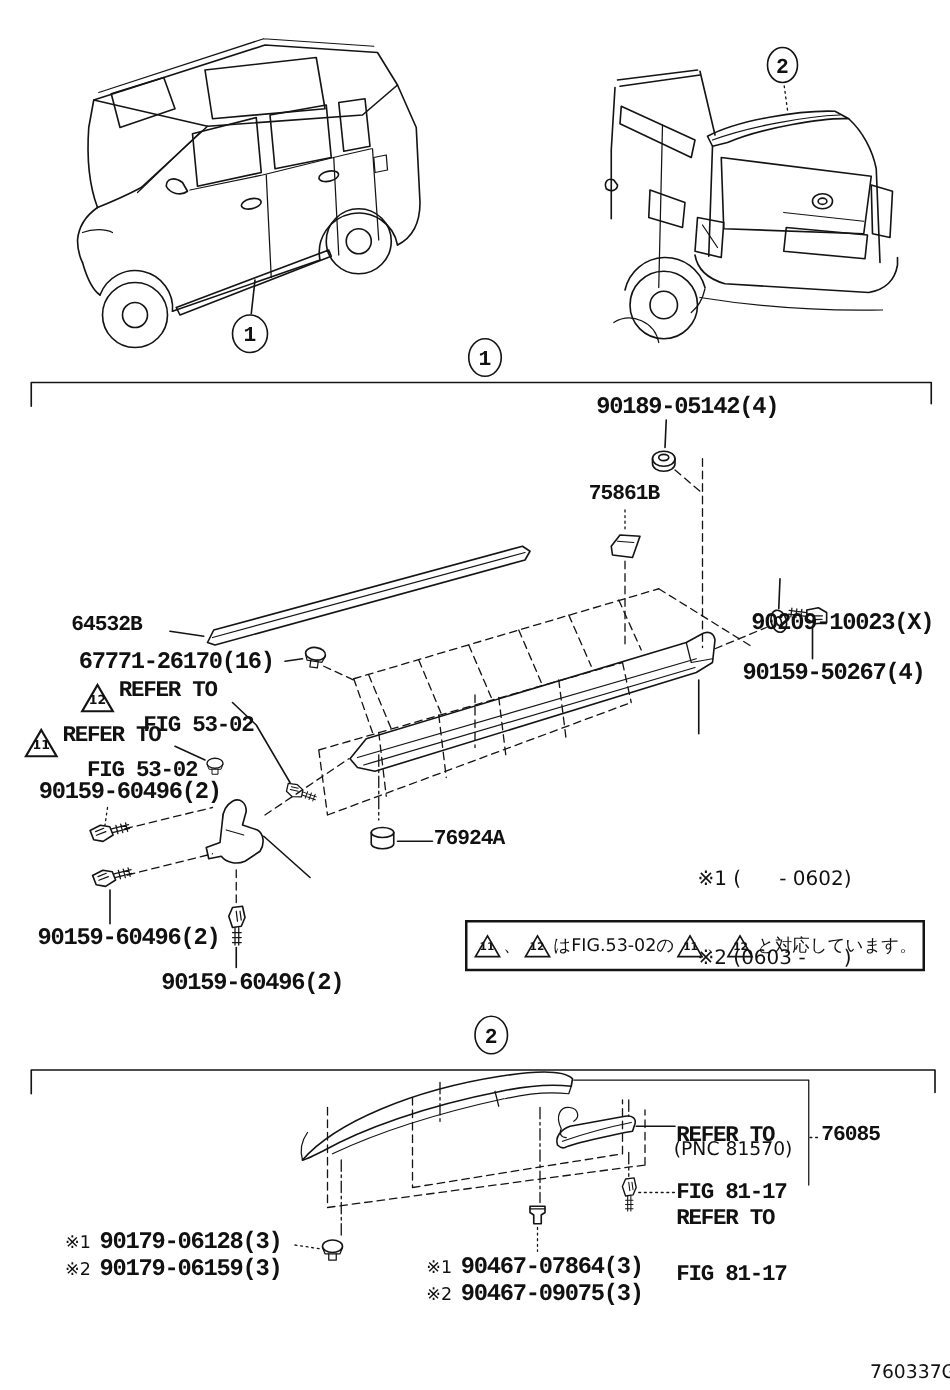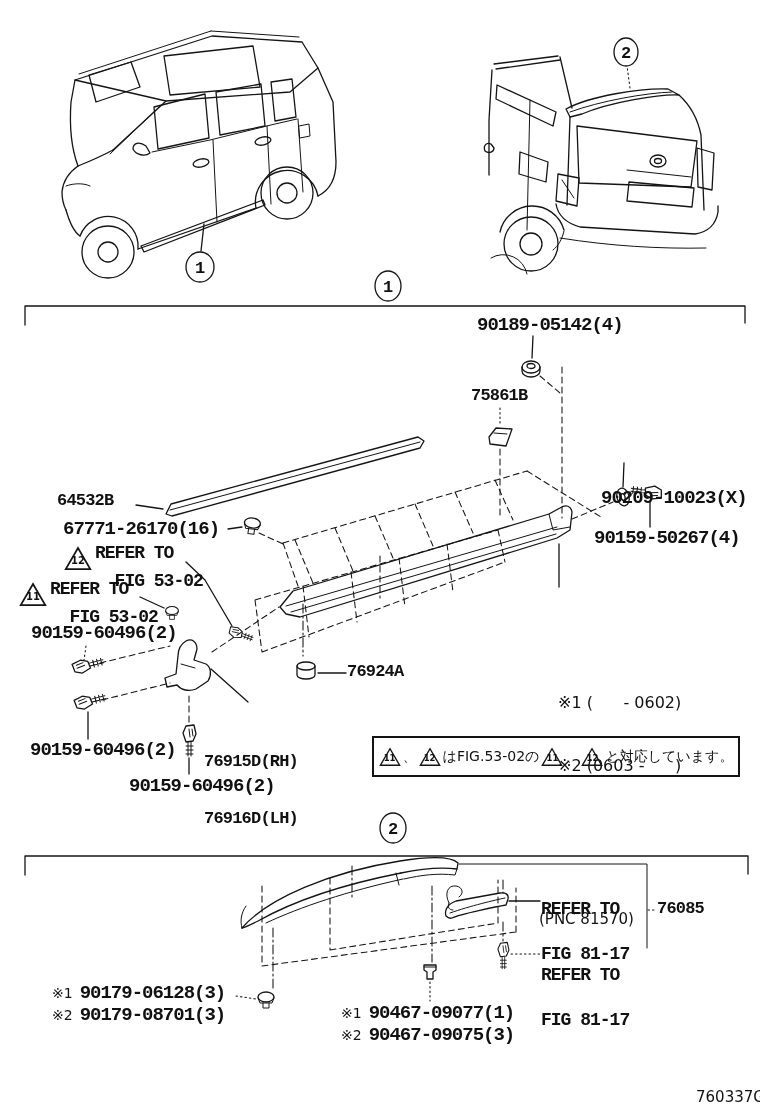--- a/index.html
+++ b/index.html
@@ -271,24 +271,20 @@
 <div class="lbl" style="left:31px;top:623px;">90159-60496(2)</div>
 
 
 <div class="lbl light two-line" style="left:558px;top:650px;line-height:21px;">
   <div>※1 (      - 0602)</div>
   <div>※2 (0603 -      )</div>
 </div>
 
 <div class="lbl big" style="left:347px;top:662px;">76924A</div>
 
-<div class="lbl big two-line" style="left:204px;top:714px;">
-  <div>76915D(RH)</div>
-  <div>76916D(LH)</div>
-</div>
 
 <div class="lbl" style="left:30px;top:740px;">90159-60496(2)</div>
 <div class="lbl" style="left:129px;top:776px;">90159-60496(2)</div>
 
 <div class="note-box">
   <span class="tri">
     <svg viewBox="0 0 24 21">
           <polygon points="12,1.5 22.5,19.5 1.5,19.5"></polygon>
         </svg>
     <span class="tri-n">11</span>
@@ -327,25 +323,25 @@
   <div>REFER TO</div>
   <div>FIG 81-17</div>
 </div>
 
 <div class="star-row" style="left:52px;top:982px;">
   <span class="star">※1</span>
   <span class="num">90179-06128(3)</span>
 </div>
 <div class="star-row" style="left:52px;top:1004px;">
   <span class="star">※2</span>
-  <span class="num">90179-08701(3)</span>
+  <span class="num">90179-06159(3)</span>
 </div>
 <div class="star-row" style="left:341px;top:1002px;">
   <span class="star">※1</span>
-  <span class="num">90467-09077(1)</span>
+  <span class="num">90467-07864(3)</span>
 </div>
 <div class="star-row" style="left:341px;top:1024px;">
   <span class="star">※2</span>
   <span class="num">90467-09075(3)</span>
 </div>
 
 <div class="lbl light" style="left:696px;top:1089px;font-size:15px;">760337G</div>
 
 </div>
 

